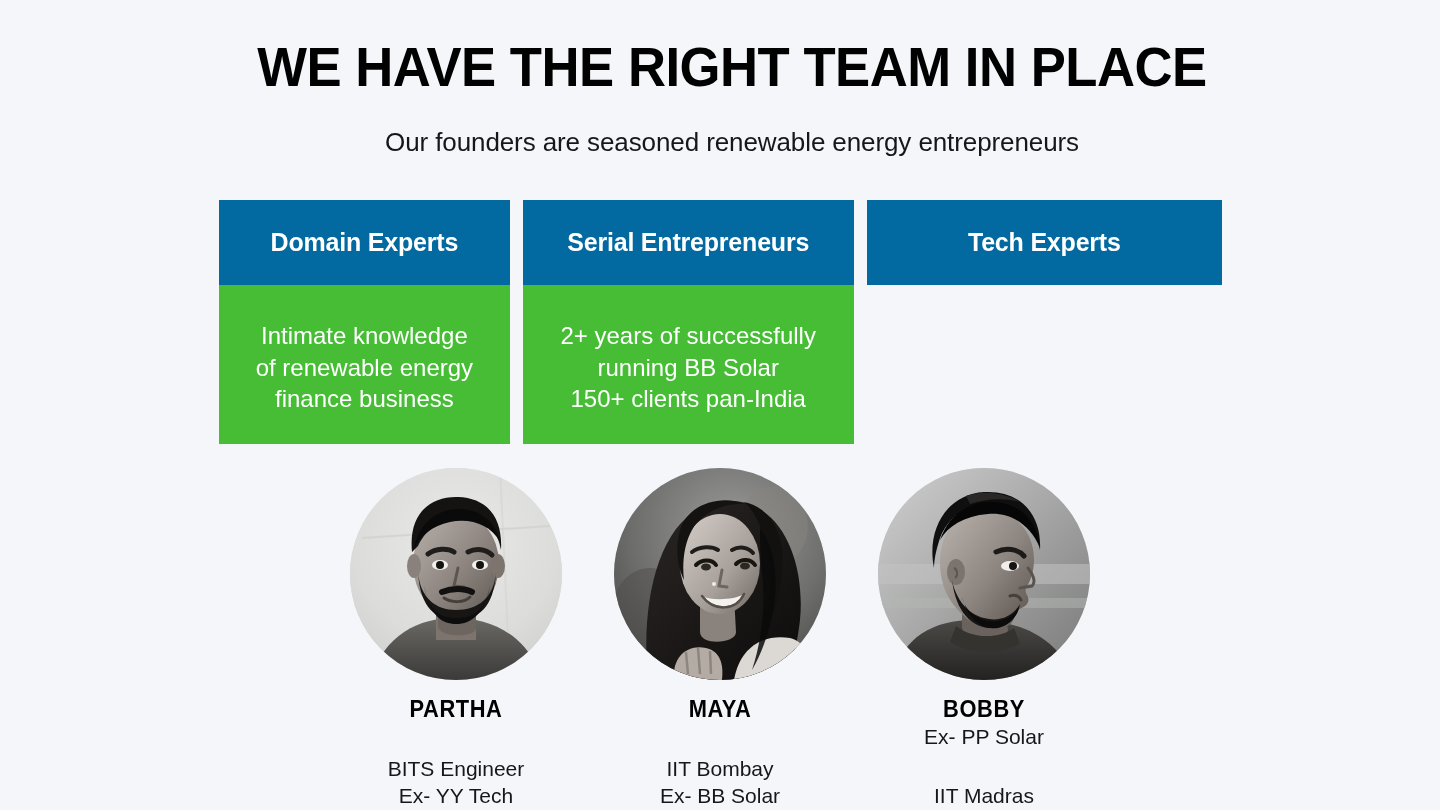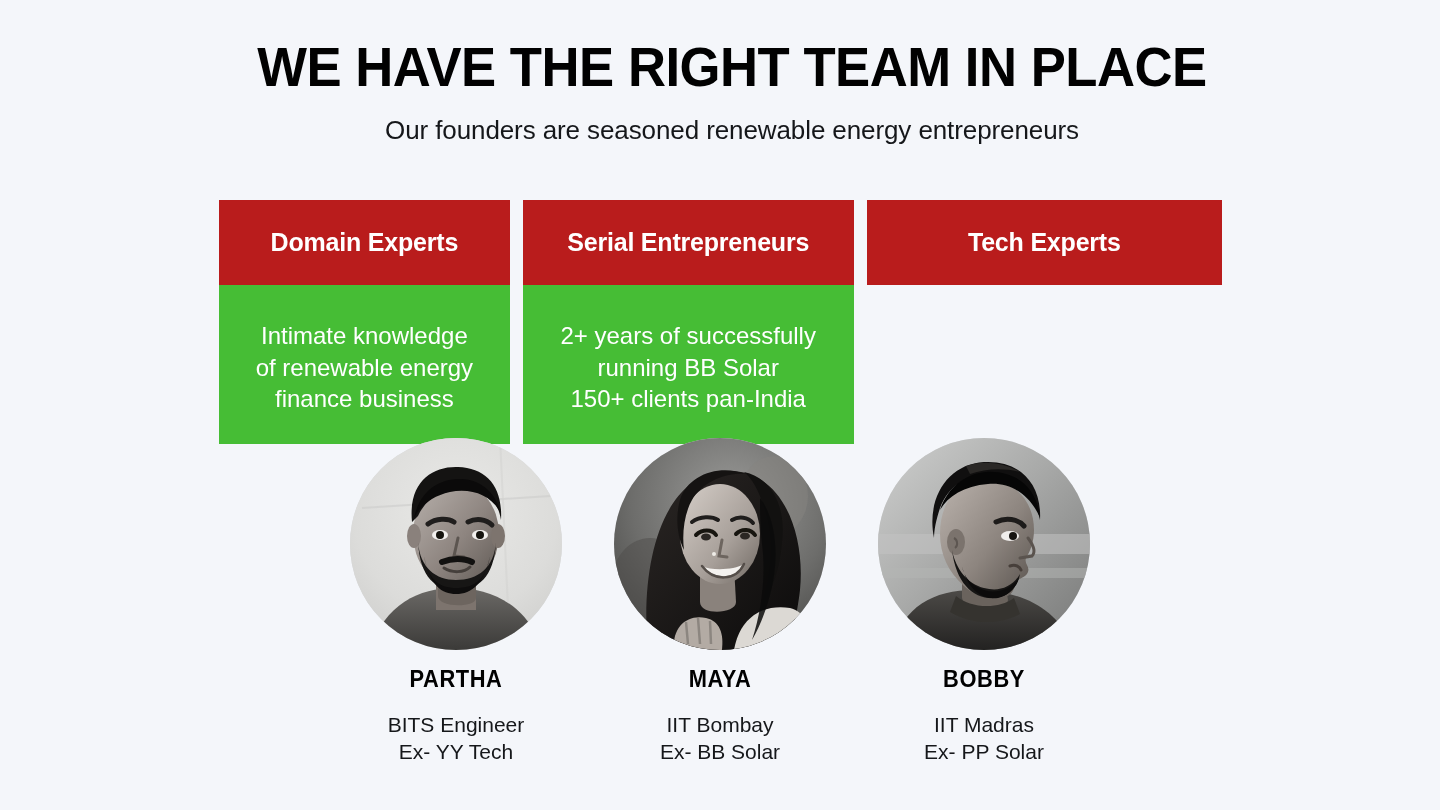--- a/index.html
+++ b/index.html
@@ -21,21 +21,21 @@
     font-weight:bold;
     color:#010101;
     letter-spacing:-0.5px;
     line-height:1.05;
     transform:scaleX(0.94);
     transform-origin:center;
     white-space:nowrap;
   }
 
   .page-subtitle {
-    margin-top:18px;
+    margin-top:30px;
     font-size:26px;
     font-weight:400;
     color:#15171a;
     letter-spacing:-0.1px;
   }
 
   
   .cards {
     position:absolute;
     left:219px; top:200px;
@@ -43,21 +43,21 @@
     display:flex;
     gap:13px;
   }
 
   .card { display:flex; flex-direction:column; }
   .card.c1 { width:297px; }
   .card.c2 { width:338px; }
   .card.c3 { width:363px; }
 
   .card-head {
-    background:#b91c1c;
+    background:#0369a1;
     height:85px;
     display:flex; align-items:center; justify-content:center;
     color:#ffffff;
     font-size:25px;
     font-weight:bold;
     letter-spacing:-0.2px;
     text-align:center;
   }
 
   .card-body {
@@ -68,21 +68,21 @@
     font-size:24px;
     line-height:1.33;
     text-align:center;
     padding:6px 8px 0;
   }
   .card-body span { display:block; }
 
   
   .team {
     position:absolute;
-    left:0; top:438px;
+    left:0; top:468px;
     width:1440px;
     display:flex;
     justify-content:center;
     gap:52px;
   }
 
   .member { width:212px; text-align:center; }
 
   .avatar {
     width:212px; height:212px;
@@ -101,21 +101,21 @@
     letter-spacing:0.6px;
     transform:scaleX(0.95);
   }
 
   .member-line {
     font-size:21px;
     font-weight:400;
     color:#15171a;
     line-height:1.3;
   }
-  .member-line.first { margin-top:18px; }
+  .member-line.first { margin-top:32px; }
 </style>
 </head>
 <body>
 
 <div class="header">
   <div class="page-title">WE HAVE THE RIGHT TEAM IN PLACE</div>
   <div class="page-subtitle">Our founders are seasoned renewable energy entrepreneurs</div>
 </div>
 
 <div class="cards">
@@ -319,17 +319,17 @@
                  C134 150 120 154 106 150 C90 146 78 132 74 112 Z" fill="#161514"></path>
         <path d="M84 128 C90 152 104 162 120 160 C130 158 138 150 141 140
                  C132 152 118 156 106 152 C94 148 86 140 84 128 Z" fill="#0c0b0b"></path>
 
         <path d="M132 128 C138 126 142 129 143 132" stroke="#473f3a" stroke-width="3" fill="none" stroke-linecap="round"></path>
 
         <path d="M78 158 C92 170 120 172 136 160 L142 176 C120 188 92 186 72 174 Z" fill="#35332f"></path>
       </svg>
     </div>
     <div class="member-name">BOBBY</div>
+    <div class="member-line">Ex- PP Solar</div>
     <div class="member-line first">IIT Madras</div>
-    <div class="member-line">Ex- PP Solar</div>
   </div>
 
 </div>
 
 </body></html>

